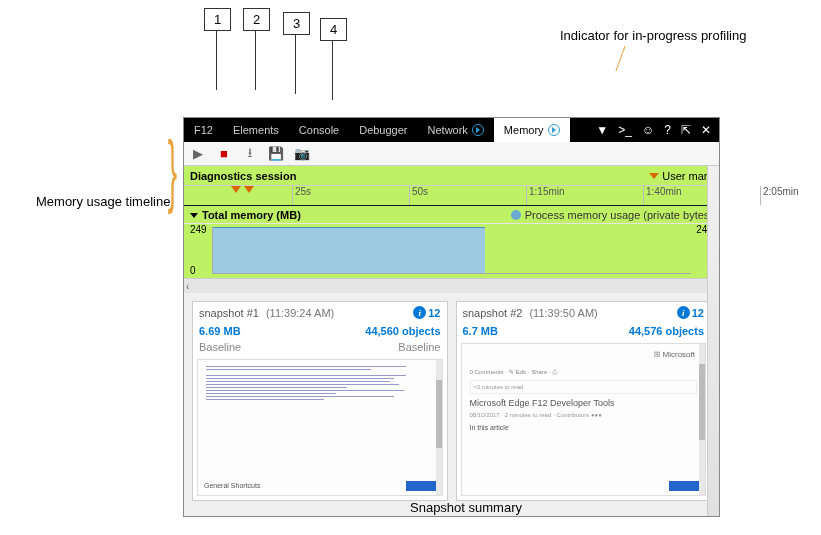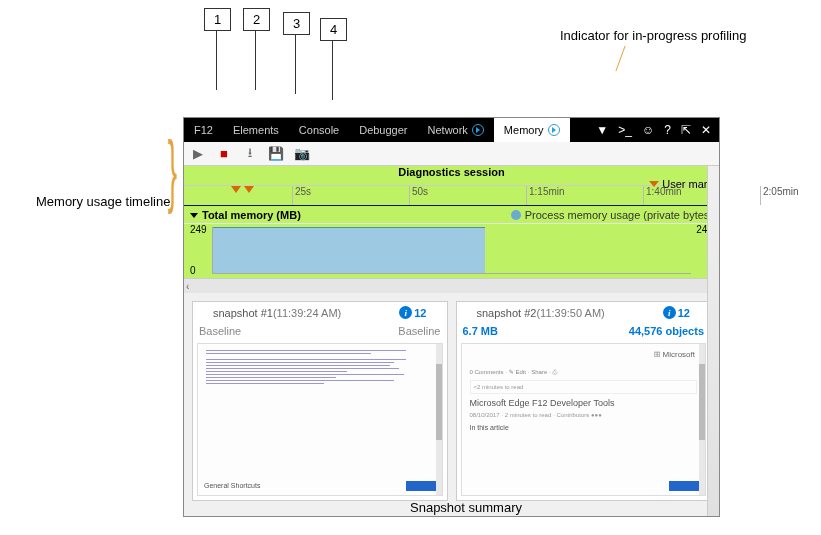--- a/index.html
+++ b/index.html
@@ -13,39 +13,39 @@
 .topbar { height: 24px; background: #000; color: #fff; display: flex; align-items: center; font-size: 11px; }
 .tab { padding: 0 10px; height: 100%; display: flex; align-items: center; color: #ccc; cursor: pointer; }
 .tab.active { background: #fff; color: #000; }
 .play-ind { width: 12px; height: 12px; border: 1px solid #2a9fd6; border-radius: 50%; display: inline-flex; align-items: center; justify-content: center; margin-left: 4px; }
 .play-ind::after { content: ""; border-left: 4px solid #2a9fd6; border-top: 3px solid transparent; border-bottom: 3px solid transparent; }
 .topright { margin-left: auto; display: flex; align-items: center; gap: 10px; padding-right: 8px; color: #fff; }
 .ti { cursor: pointer; font-size: 12px; }
 .toolbar { height: 24px; background: #f6f6f6; border-bottom: 1px solid #ccc; display: flex; align-items: center; padding: 0 6px; gap: 10px; }
 .tb-icon { width: 16px; height: 16px; display: flex; align-items: center; justify-content: center; cursor: pointer; color: #666; font-size: 13px; }
 .summary-hdr { height: 24px; border-bottom: 1px solid #ccc; display: flex; align-items: center; padding: 0 8px; color: #0078d7; font-size: 11px; font-weight: 600; letter-spacing: 0.5px; }
-.diag-hdr { height: 20px; border-bottom: 1px solid #ccc; display:flex; align-items:center; padding:0 6px; font-weight:600; font-size:11px; position: relative; flex-direction: column; }
+.diag-hdr { height: 20px; border-bottom: 1px solid #ccc; display:flex; align-items:center; padding:0 6px; font-weight:600; font-size:11px; position: relative; }
 .usermark { margin-left:auto; font-weight:400; display:flex; align-items:center; gap:3px;}
 .usermark::before { content:""; border-top:6px solid #d66a00; border-left:5px solid transparent; border-right:5px solid transparent; }
 .ruler { height: 20px; border-bottom: 1px solid #0f172a; position:relative; font-size:10px; }
 .ruler .tick { position:absolute; top:0; height:100%; border-left:1px solid #bbb; padding-left:2px; color:#555;}
 .ruler .mk { position:absolute; top:0; border-top:7px solid #d66a00; border-left:5px solid transparent; border-right:5px solid transparent; }
 .mem-hdr { height:18px; display:flex; align-items:center; padding:0 6px; font-size:11px; border-bottom:1px solid #e5e5e5;}
 .mem-hdr .arrow::before{ content:""; display:inline-block; border-top:5px solid #000; border-left:4px solid transparent; border-right:4px solid transparent; margin-right:4px; vertical-align:middle;}
 .legend { margin-left:auto; display:flex; align-items:center; gap:4px; color:#333;}
 .legend::before { content:""; width:10px; height:10px; border-radius:50%; background:#6babd0; }
 .chart { height:55px; border-bottom:1px solid #ccc; position:relative; padding:0 6px;}
 .chart .yaxis-l { position:absolute; left:6px; font-size:10px; }
 .chart .yaxis-r { position:absolute; right:6px; font-size:10px; }
 .chartarea { position:absolute; left:28px; right:28px; top:3px; bottom:4px; border-left:1px solid #aaa; border-bottom:1px solid #aaa;}
 .areafill { position:absolute; left:0; top:0; bottom:0; width:57%; background:#9dc9e2; border-top:1px solid #4a90b8; }
 .chart-scroll { height:14px; background:#e5e5e5; display:flex; align-items:center; justify-content:space-between; padding:0 2px; font-size:10px; color:#666; }
 .snaps { flex:1; background:#f0f0f0; padding:8px; display:flex; gap:8px; overflow:auto; align-items:flex-start;}
 .snap { width:288px; background:#fff; border:1px solid #ccc; display:flex; flex-direction:column; height:200px;}
-.snap-hdr { display:flex; align-items:center; padding:4px 20px; font-size:11px; gap:0;}
+.snap-hdr { display:flex; align-items:center; padding:4px 6px; font-size:11px; gap:7px;}
 .snap-title { font-weight:400; color:#555;}
 .snap-time { color:#777; }
 .snap-info { margin-left:auto; color:#0078d7; display:flex; align-items:center; gap:2px; font-weight:700;}
 .snap-info::before { content:"i"; width:13px; height:13px; border-radius:50%; background:#0078d7; color:#fff; font-size:9px; font-weight:bold; display:inline-flex; align-items:center; justify-content:center; font-style:italic; font-family: Georgia, serif;}
 .snap-row { display:flex; justify-content:space-between; padding:2px 6px; font-size:11px;}
 .snap-row .l, .snap-row .r { color:#0078d7; font-weight:600; cursor:pointer; }
 .snap-row.gray .l, .snap-row.gray .r { color:#888; font-weight:400;}
 .snap-row .up { color:#c00; font-weight:bold; margin-left:2px;}
 .snap-preview { flex:1; margin:4px; border:1px solid #ddd; background:#fdfdfd; font-size:6px; color:#888; padding:4px; overflow:hidden; position:relative;}
 .mslogo { font-size:8px; color:#666; position:absolute; right:10px; top:6px;}
@@ -145,20 +145,24 @@
     </div>
 
   <div class="snaps">
 
     <div class="snap">
       <div class="snap-hdr">
         <span class="snap-title">snapshot #1</span>
         <span class="snap-time">(11:39:24 AM)</span>
         <span class="snap-info">12</span>
       </div>
+      <div class="snap-row">
+        <span class="l">6.69 MB</span>
+        <span class="r">44,560 objects</span>
+      </div>
       <div class="snap-row gray">
         <span class="l">Baseline</span>
         <span class="r">Baseline</span>
       </div>
       <div class="snap-preview">
         <div class="preview-line"></div>
           <div class="preview-line" style="width:70%"></div>
         <div class="preview-line" style="margin-top:5px;"></div>
         <div class="preview-line" style="width:80%"></div>
           <div class="preview-line" style="width:78%"></div>

